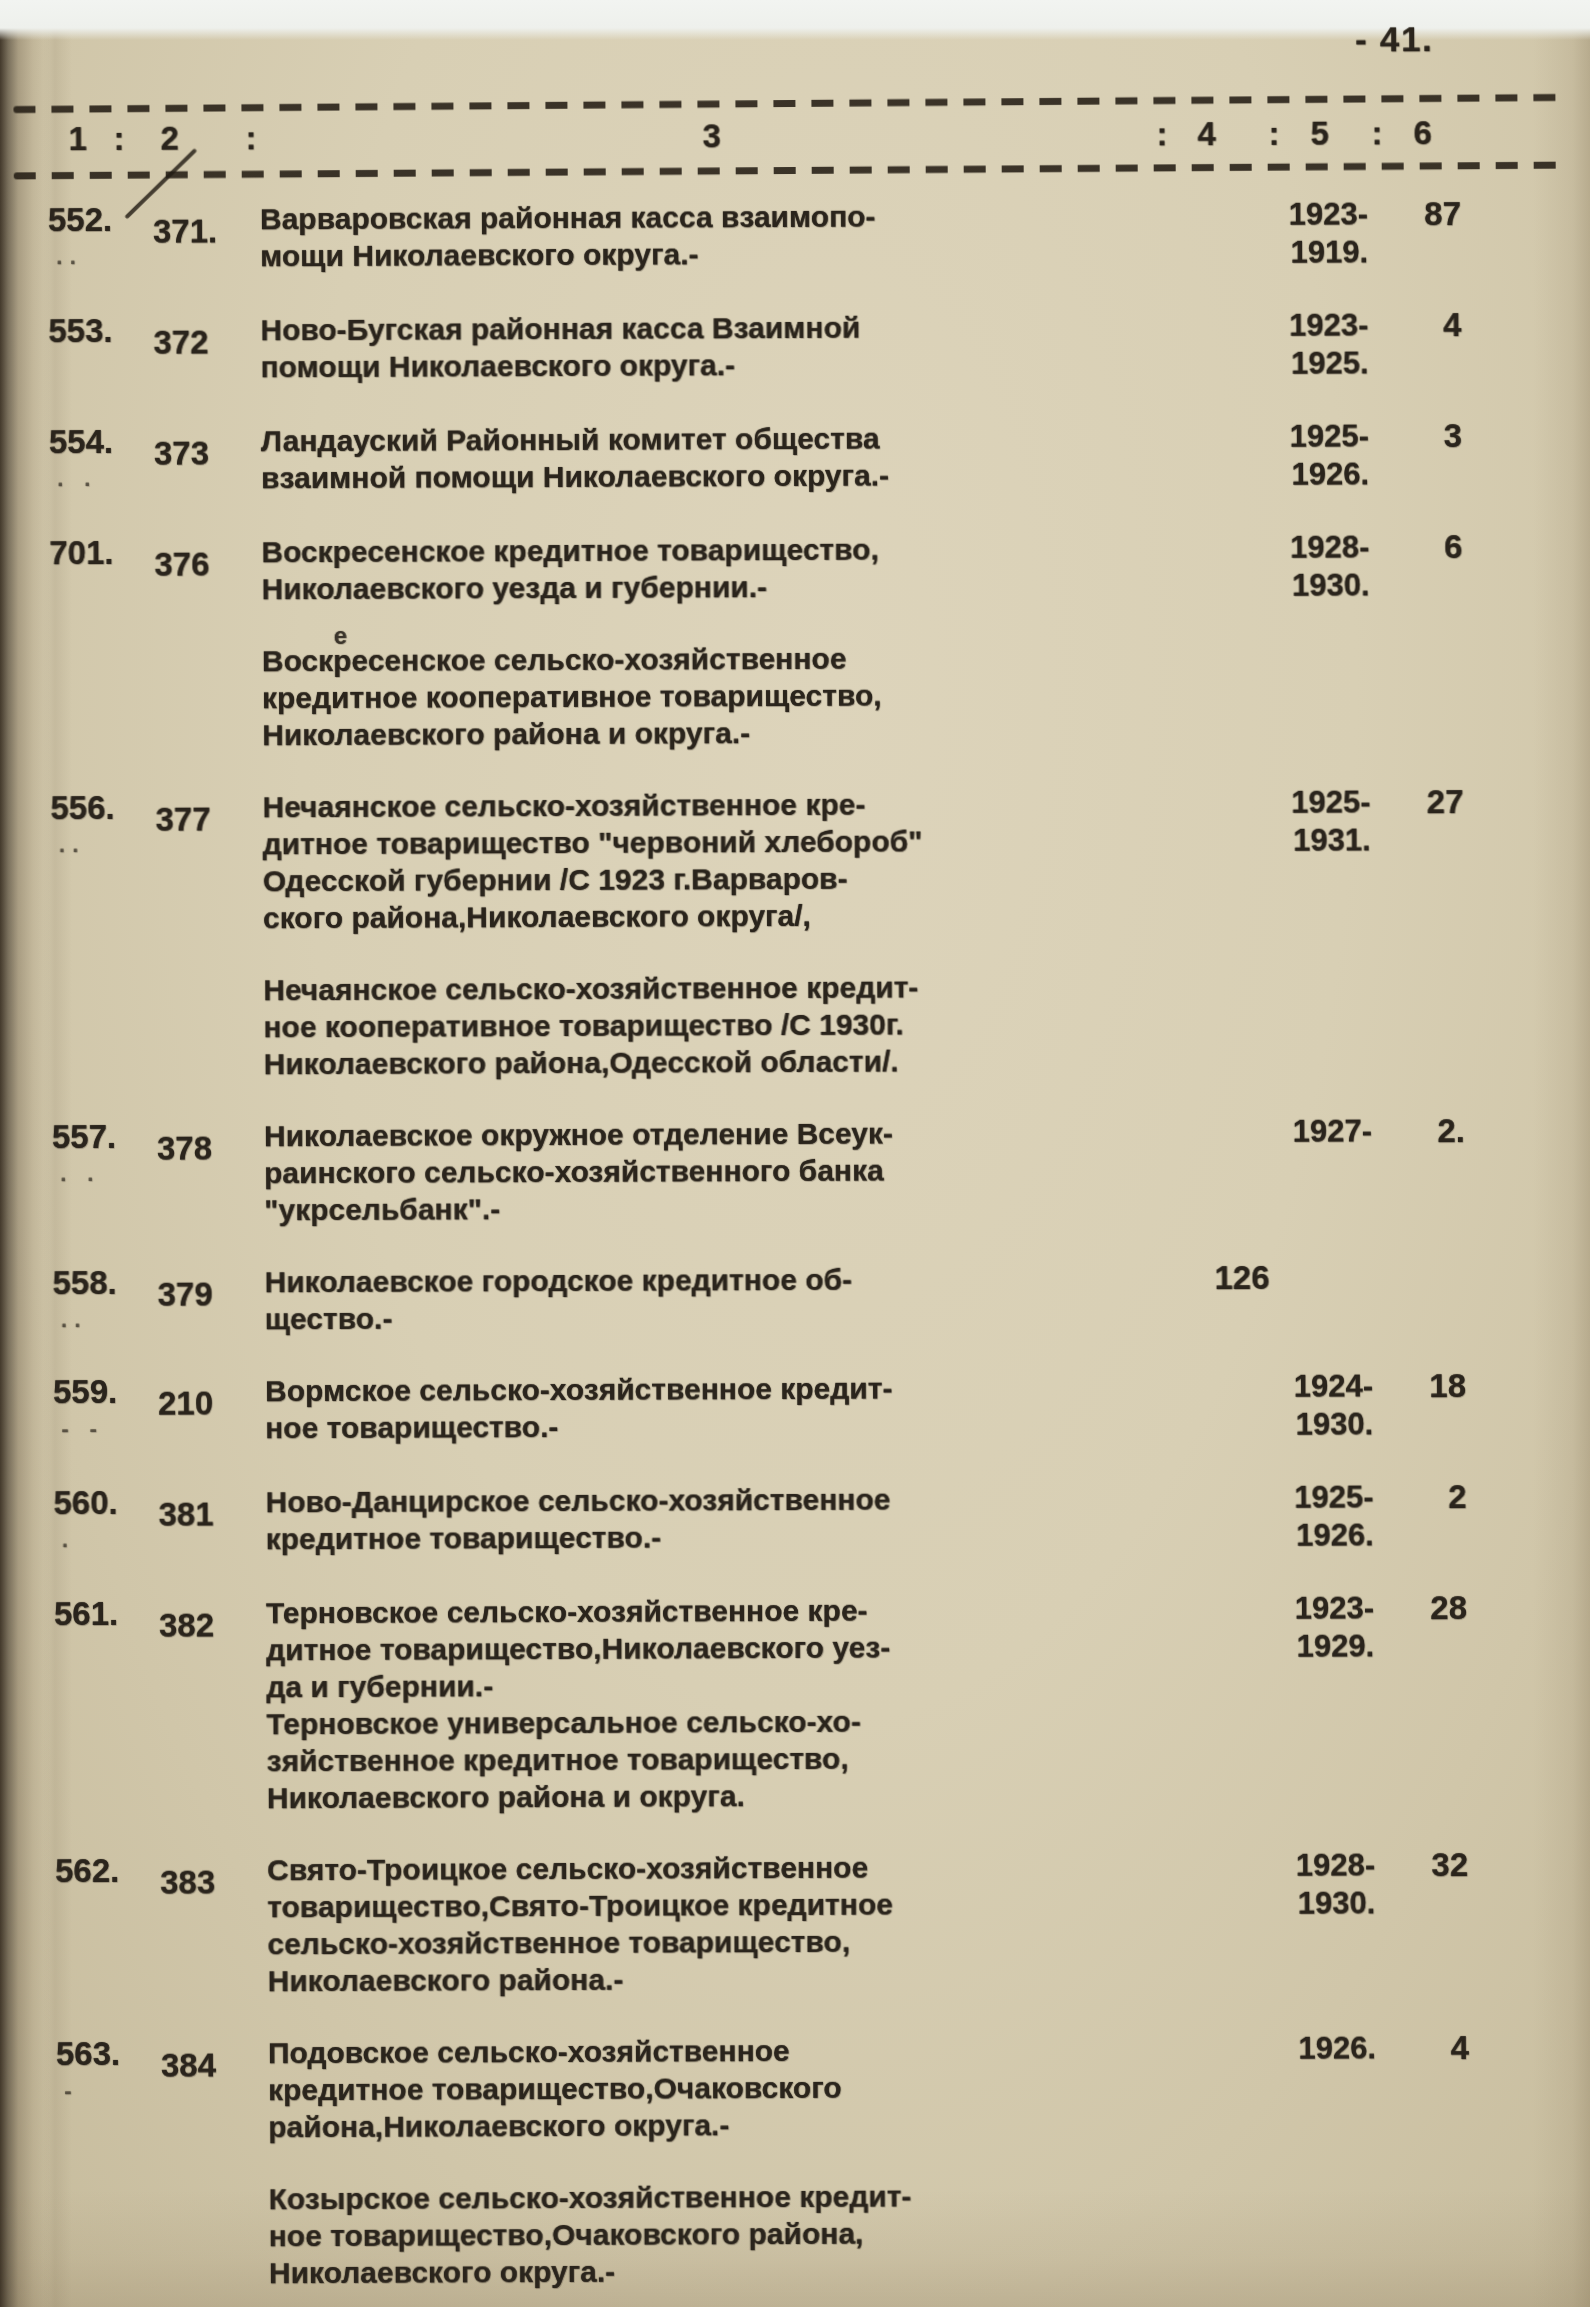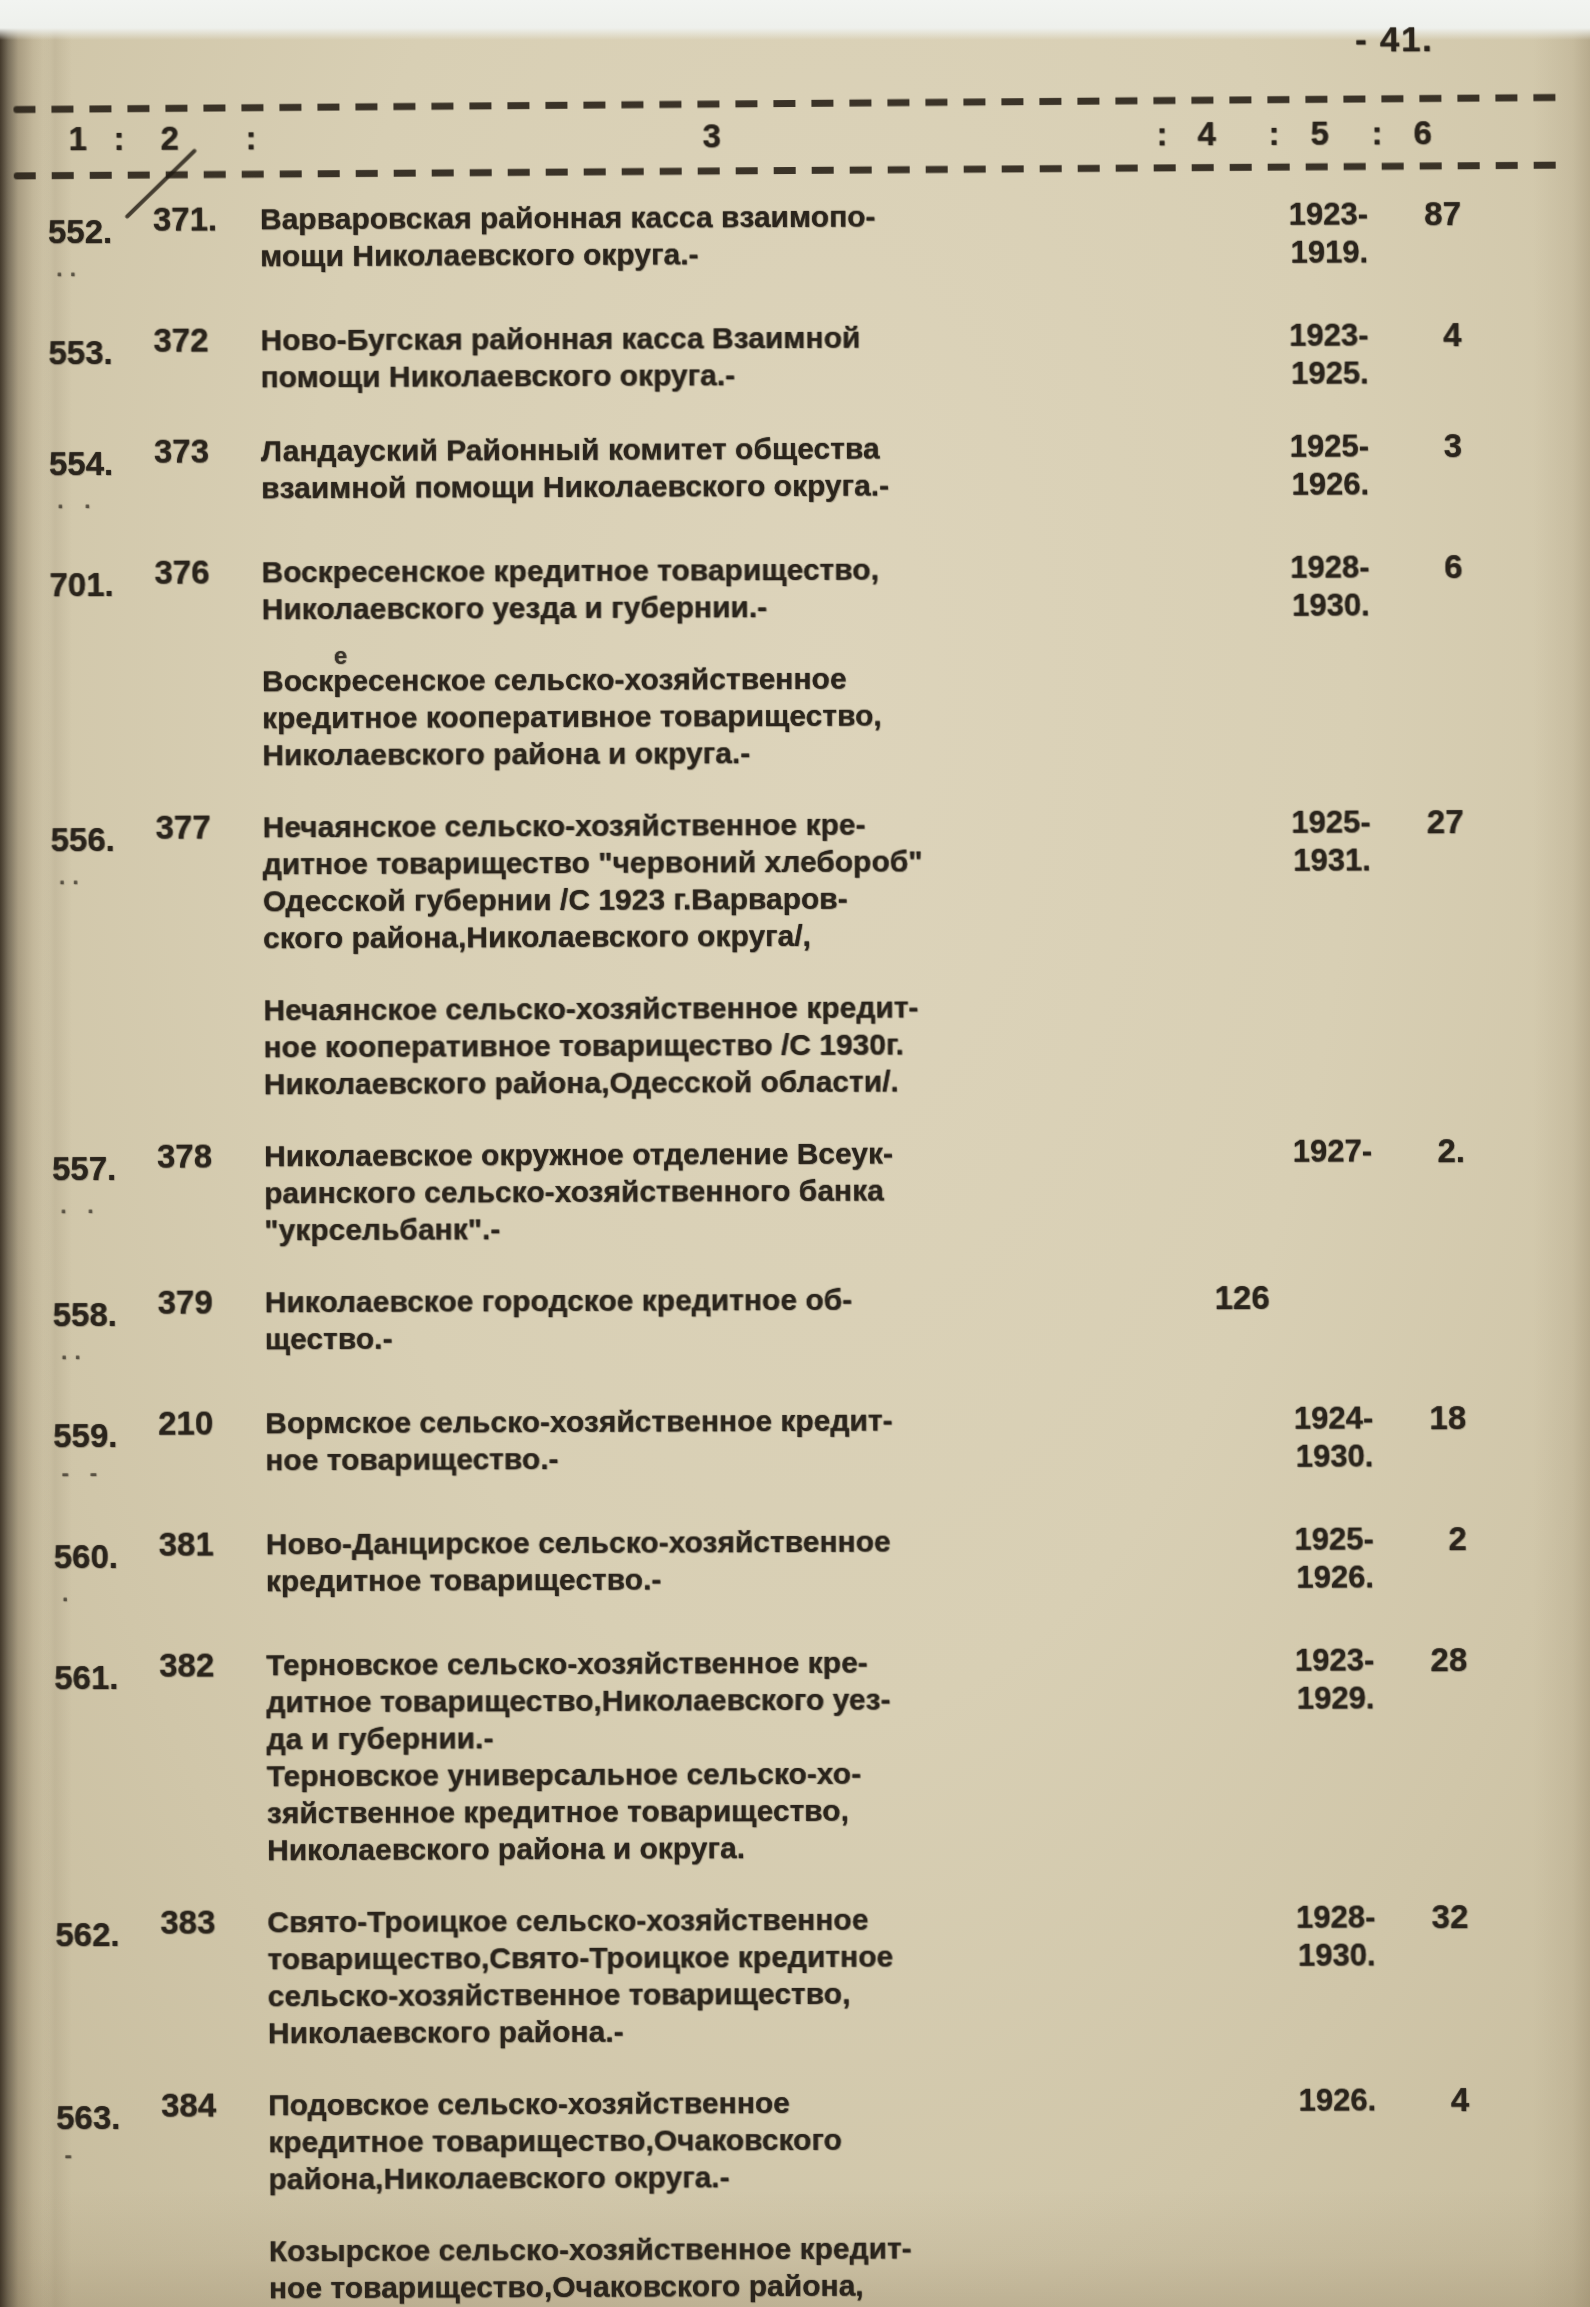--- a/index.html
+++ b/index.html
@@ -34,22 +34,22 @@
   .headband span{position:absolute;top:0;}
   .hc0{left:73px;}  .hc1{left:118px;} .hc2{left:165px;} .hc3{left:250px;}
   .hc4{left:707px;} .hc5{left:1161px;}.hc6{left:1202px;}.hc7{left:1273px;}
   .hc8{left:1315px;}.hc9{left:1376px;}.hc10{left:1418px;}
   .penstroke{
     position:absolute;left:163px;top:132px;width:4.2px;height:98px;border-radius:2.5px;
     background:rgba(32,26,18,.8);transform:rotate(46deg);filter:blur(0.5px);
   }
   .content{position:absolute;top:198px;left:0;right:0;}
   .row{display:flex;align-items:flex-start;padding-left:52px;margin-bottom:35px;}
-  .c-num{width:105px;font-size:33px;line-height:37px;flex:none;margin-top:12px;}
-  .c-fund{width:107px;font-size:33px;line-height:37px;flex:none;}
+  .c-num{width:105px;font-size:33px;line-height:37px;flex:none;}
+  .c-fund{width:107px;font-size:33px;line-height:37px;flex:none;margin-top:12px;}
   .c-desc{width:912px;font-size:30px;line-height:37px;flex:none;}
   .c-dates{width:196px;font-size:31px;line-height:38px;flex:none;white-space:pre;text-align:right;}
   .c-qty{width:125px;font-size:33px;line-height:37px;flex:none;text-align:right;padding-right:32px;box-sizing:border-box;}
   .mark{display:block;font-size:21.7px;letter-spacing:7.5px;opacity:.72;padding-left:8.3px;margin-top:0;}
   .para2{margin-top:35px;position:relative;}
   .sup{position:absolute;top:-25px;left:72px;font-size:24px;opacity:.9;}
   .line{white-space:pre;}
 </style>
 </head>
 <body>

